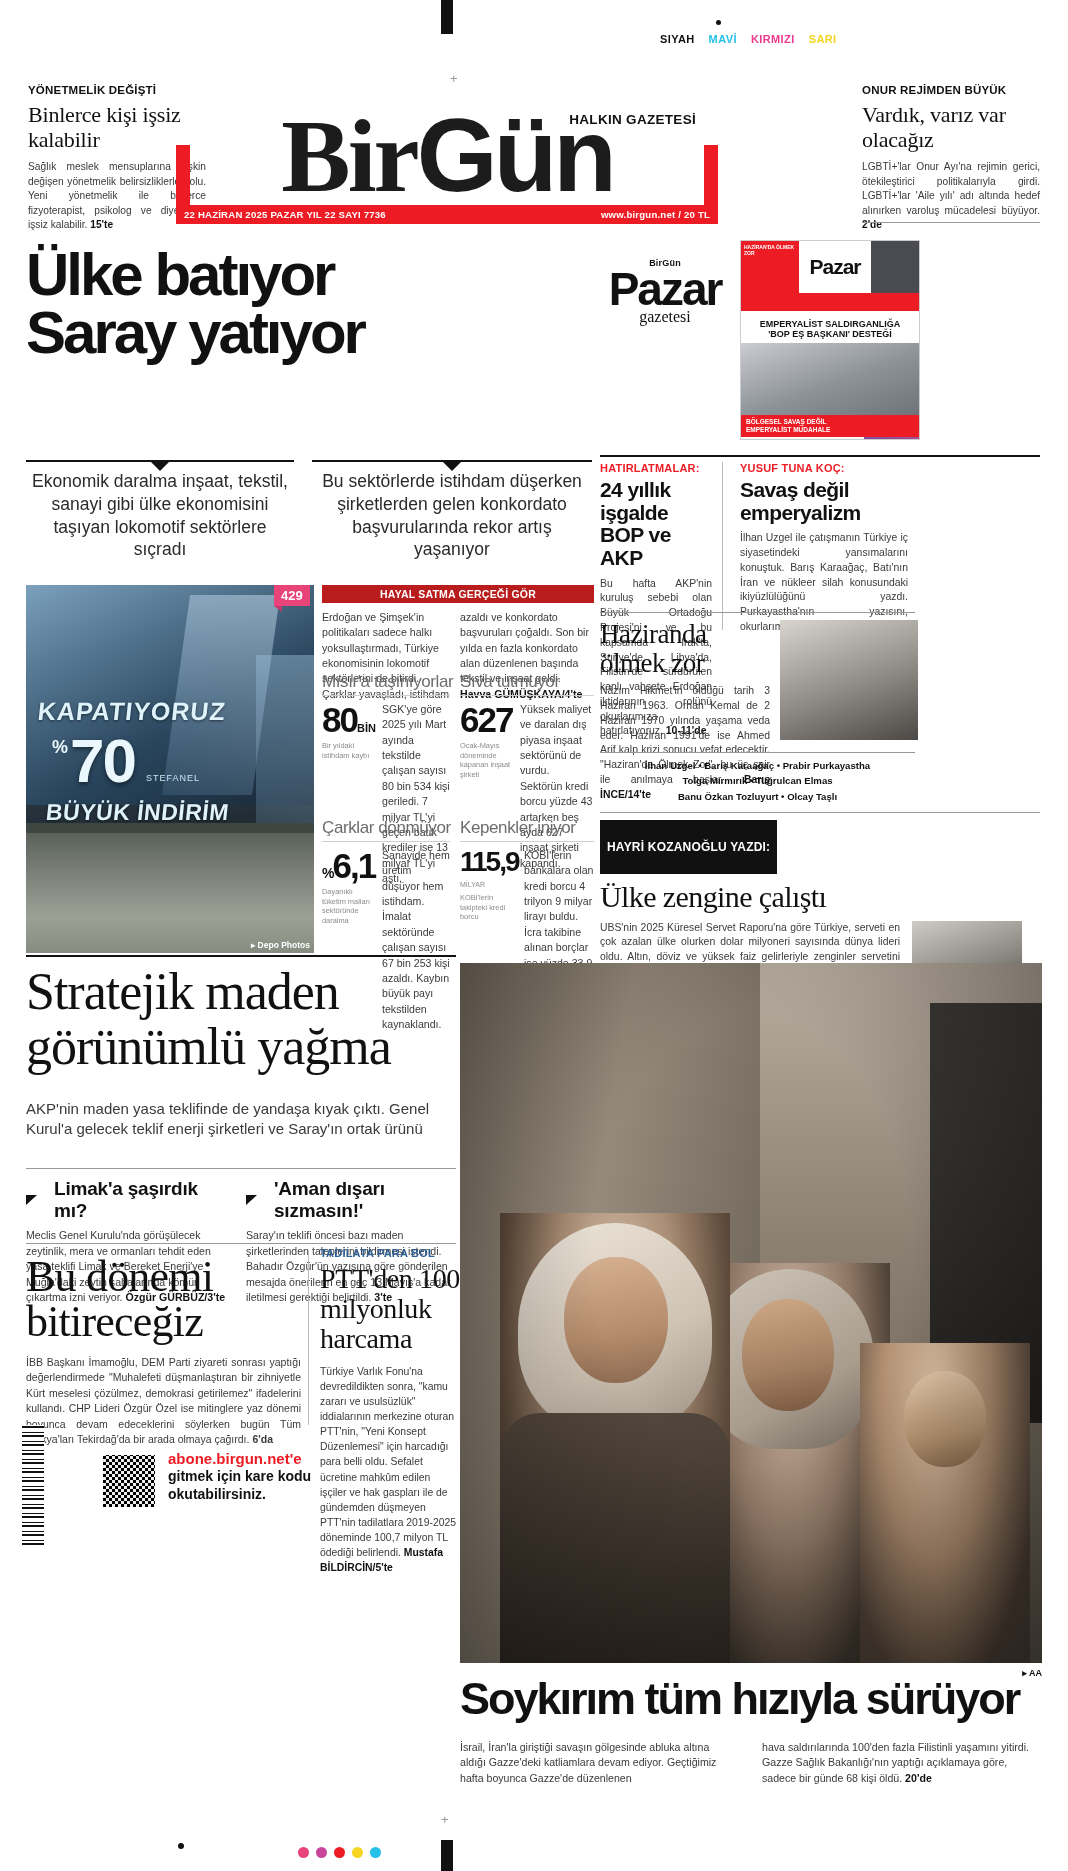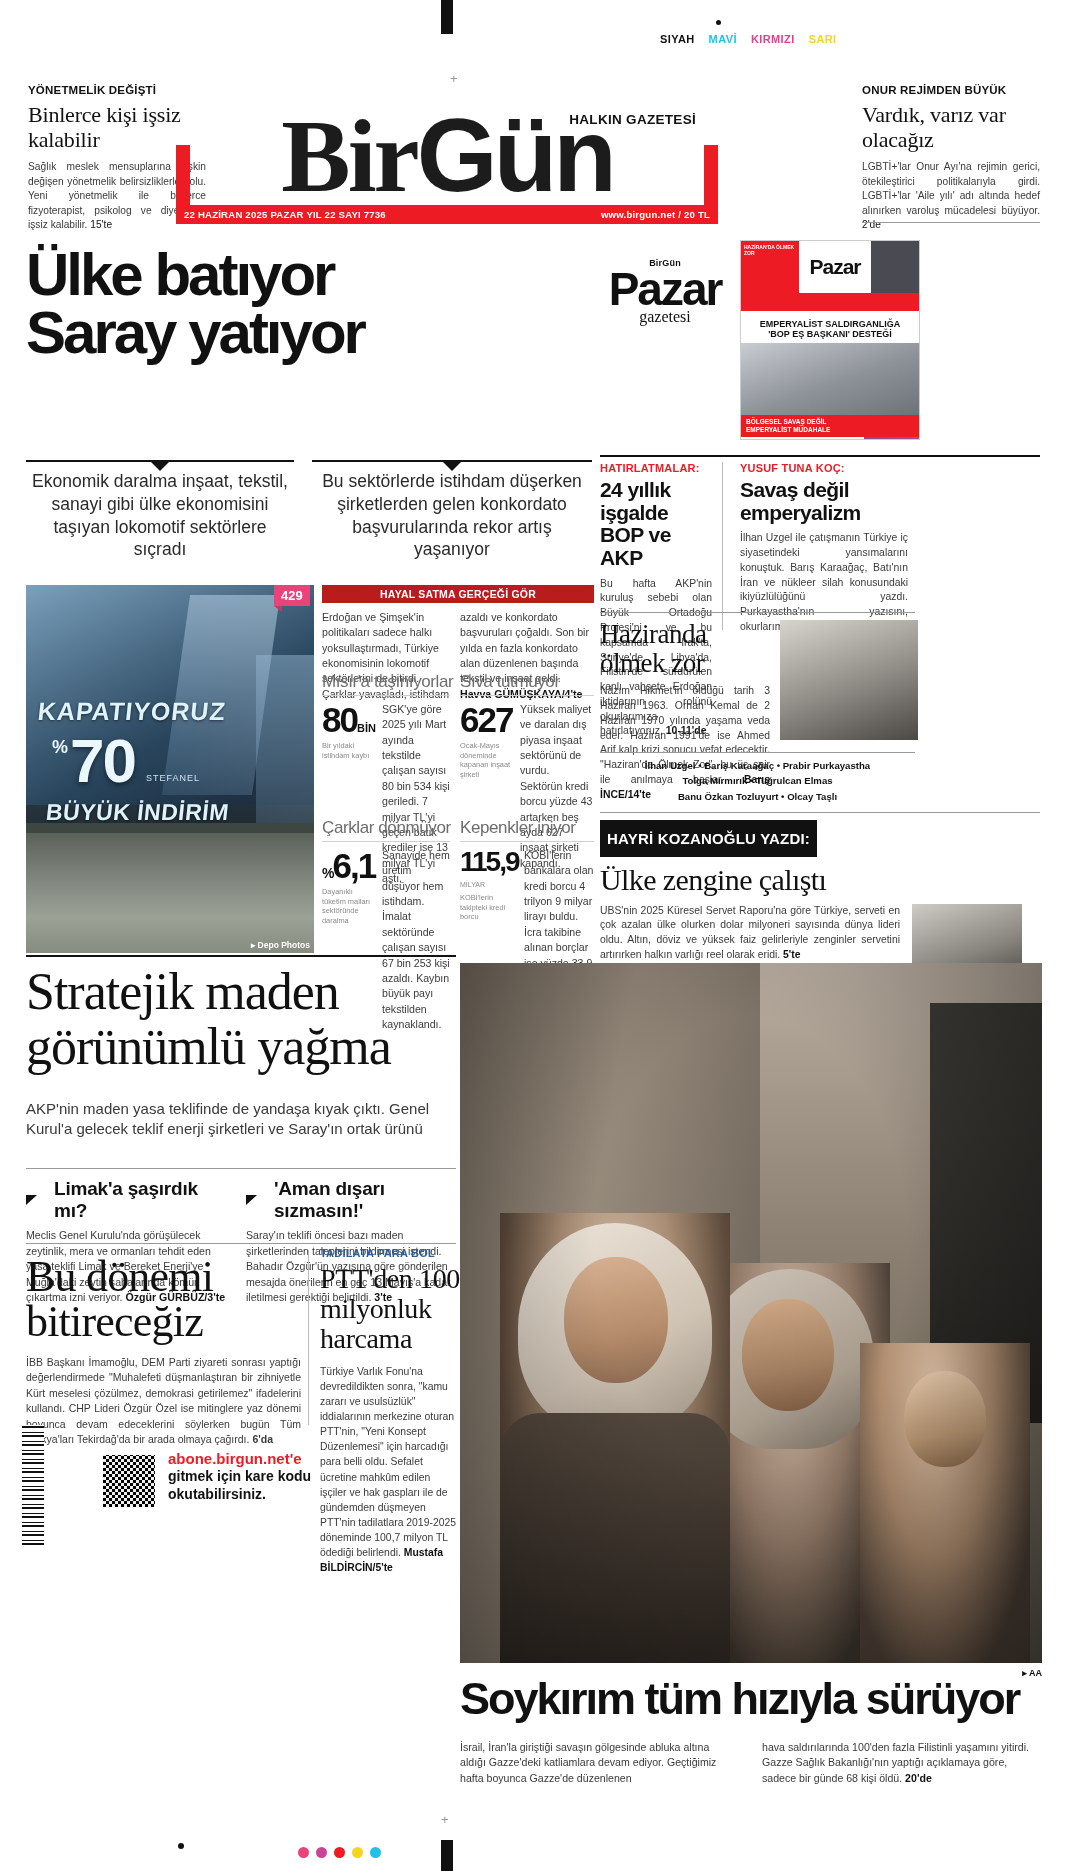--- a/index.html
+++ b/index.html
@@ -26,21 +26,21 @@
 
   
   .ear { position: absolute; width: 178px; }
   .ear-left { left: 28px; top: 84px; }
   .ear-right { left: 862px; top: 84px; }
   .kicker { font-size: 11.5px; font-weight: 700; letter-spacing: .2px;
             text-transform: uppercase; margin-bottom: 7px; color: #111; }
   .ear-head { font-family: "Liberation Serif", serif; font-size: 22px; line-height: 1.12;
               font-weight: 400; letter-spacing: -.2px; margin-bottom: 8px; color: #111; }
   .ear-body { font-size: 10.2px; line-height: 1.42; color: #3a3a3a; text-align: justify; }
-  .ear-body b { font-weight: 400; color: #111; }
+  .ear-body b { font-weight: 700; color: #111; }
 
   
   .masthead { position: absolute; left: 176px; top: 86px; width: 542px; height: 150px; }
   .logo-wrap { position: relative; display: flex; align-items: flex-end; justify-content: center;
                height: 118px; }
   .rule-red-l { position: absolute; left: 0; top: 59px; width: 14px; height: 60px; background: #ed1c24; }
   .rule-red-r { position: absolute; right: 0; top: 59px; width: 14px; height: 60px; background: #ed1c24; }
   .logo { font-family: "Liberation Serif", serif; font-size: 104px; line-height: .92;
           font-weight: 700; letter-spacing: -3px; color: #1c1c1c; white-space: nowrap; }
   .logo .g { font-family: "Liberation Sans", sans-serif; font-weight: 700; letter-spacing: -4px; }
@@ -103,22 +103,22 @@
   .col-body { font-size: 10.4px; line-height: 1.42; color: #3a3a3a; text-align: justify; }
   .col-body b { color: #111; }
   .vline { position: absolute; width: 1px; background: #bbb; }
 
   
   .hz-head { font-family: "Liberation Serif", serif; font-size: 27px; line-height: 1.06;
              color: #111; letter-spacing: -.5px; }
   .authors { text-align: center; font-size: 9.6px; line-height: 1.6; font-weight: 700; color: #111; }
 
   
-  .black-tag { display: inline-block; background: #111; color: #fff; font-size: 15px;
-               font-weight: 700; padding: 10px 7px; letter-spacing: .2px; }
+  .black-tag { display: inline-block; background: #111; color: #fff; font-size: 12px;
+               font-weight: 700; padding: 20px 7px; letter-spacing: .2px; }
   .kz-head { font-family: "Liberation Serif", serif; font-size: 30px; line-height: 1.05;
              color: #111; letter-spacing: -.6px; margin: 7px 0 8px; }
 
   
   .photo-shop { position: absolute; left: 26px; top: 585px; width: 288px; height: 368px;
                 overflow: hidden; background: #26323a; }
   .ps-sky { position: absolute; inset: 0;
             background: linear-gradient(175deg,#8fa6b6 0%,#5d7384 18%,#30414e 42%,#1d272f 70%,#2b3740 100%); }
   .ps-glass { position: absolute; left: 0; top: 0; width: 288px; height: 220px;
               background: linear-gradient(150deg, rgba(120,160,190,.85), rgba(40,70,95,.9) 60%, rgba(25,40,55,.95)); }

